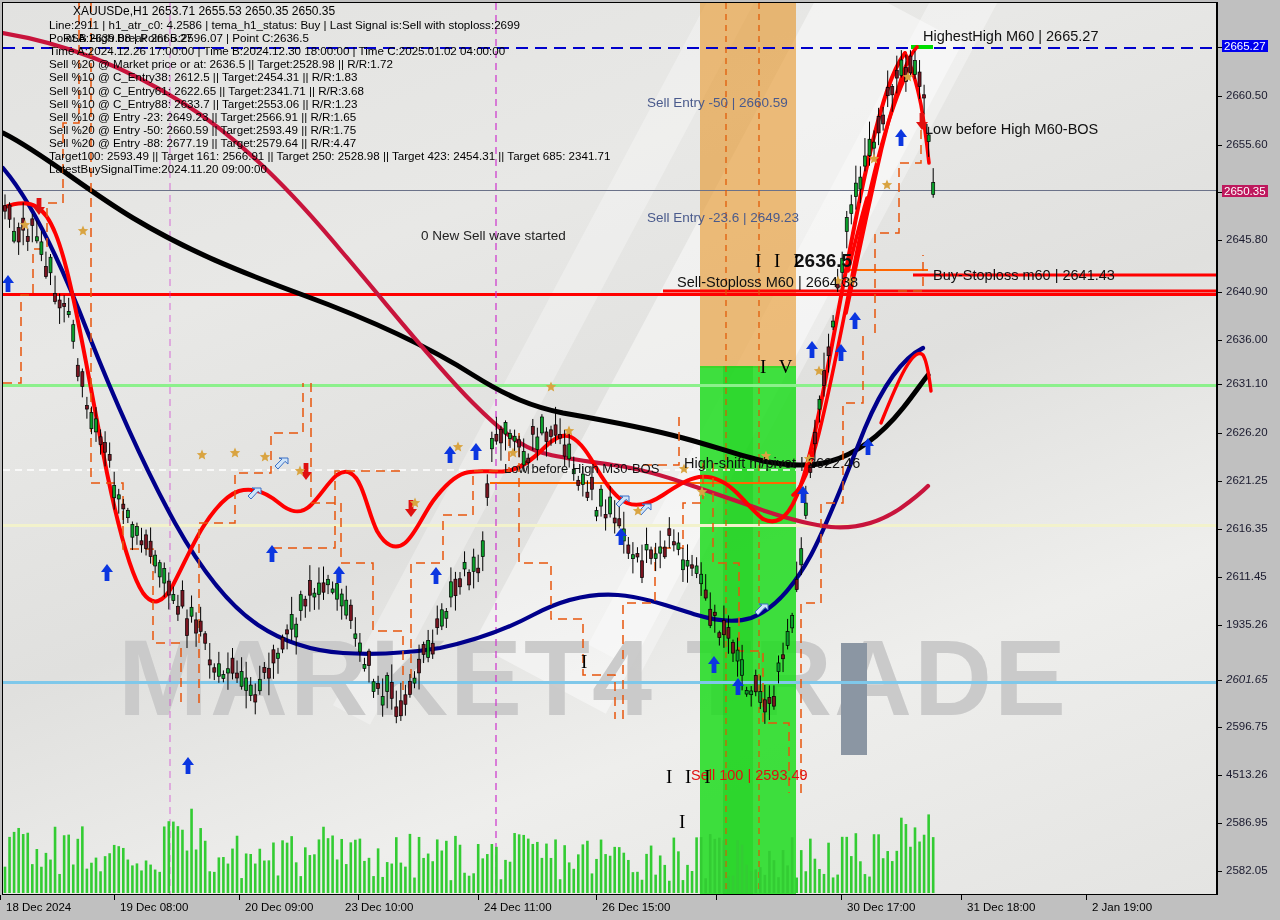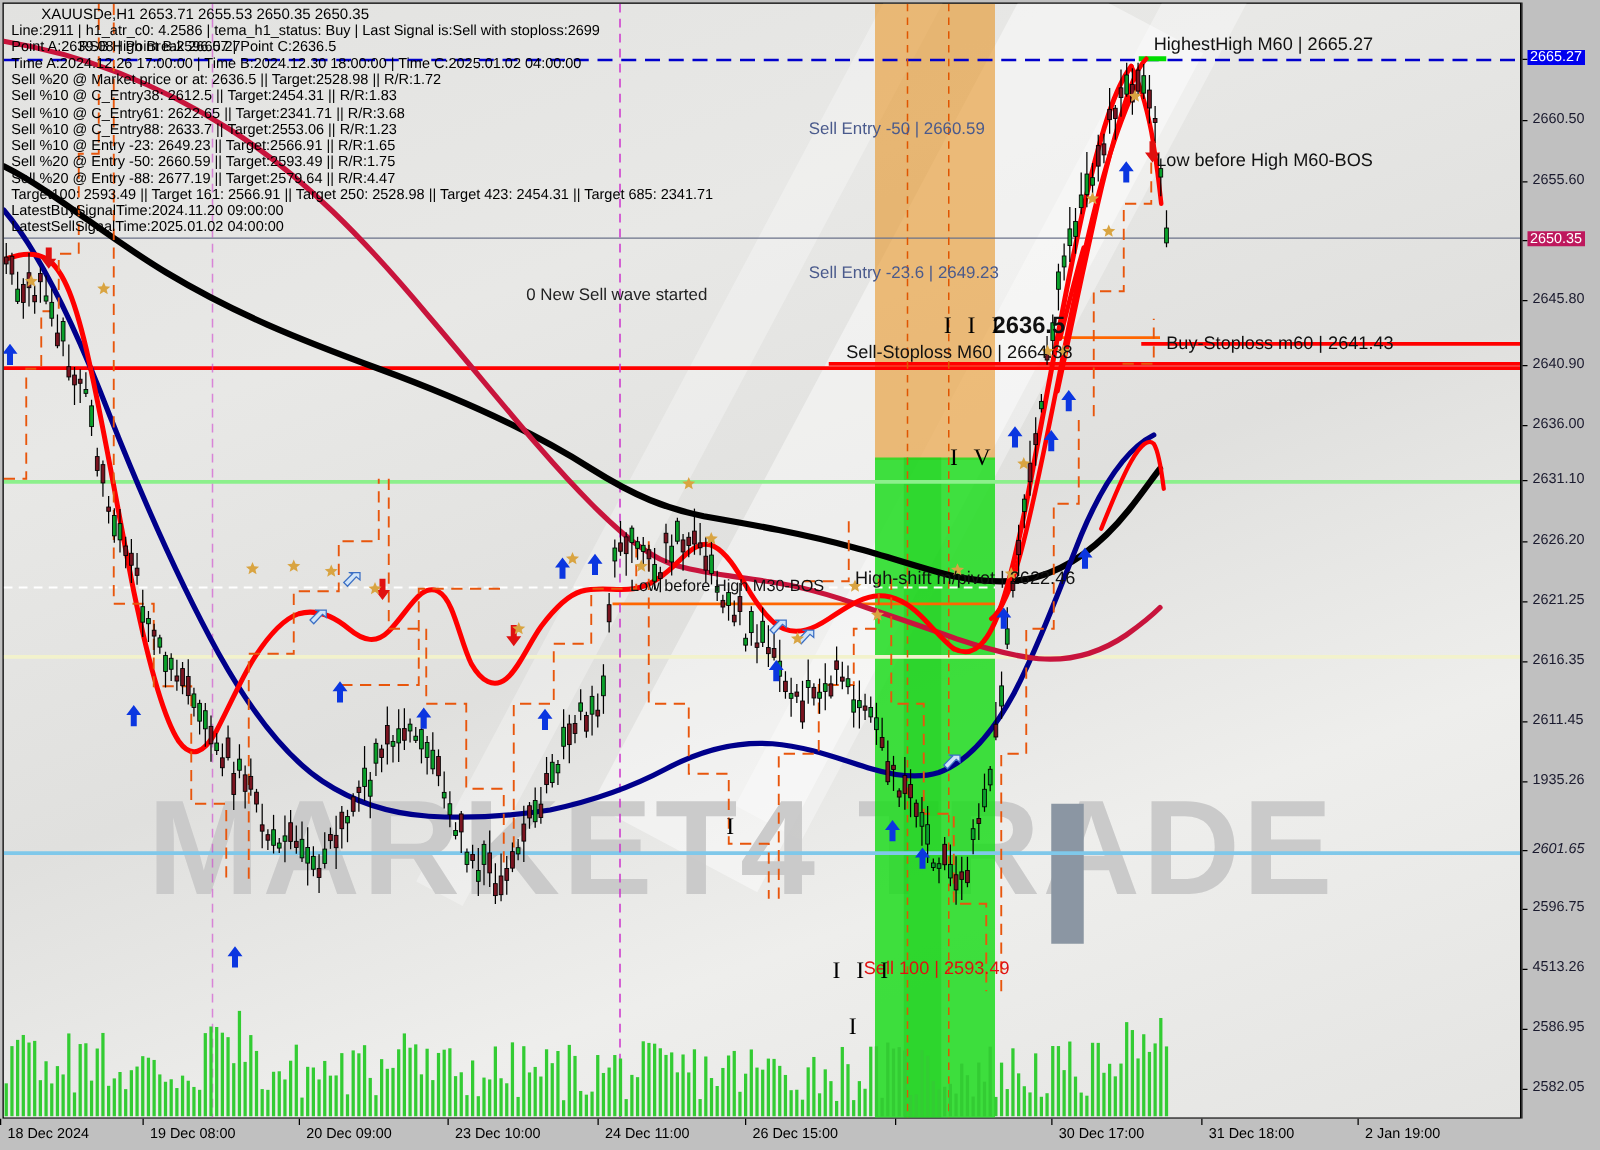--- a/index.html
+++ b/index.html
@@ -50,21 +50,21 @@
   
   .ann{position:absolute;white-space:nowrap;font-size:13.5px;}
   .ann.blue{color:#4a5a8c;}
   .ann.black{color:#111;}
   .ann.red{color:#e01010;}
   .ann.dark{color:#222;}
   .roman{position:absolute;font-size:19px;color:#000;letter-spacing:4px;font-family:"Liberation Serif",serif;}
 
   
   #hdr{position:absolute;left:6px;top:2px;font-size:11.6px;color:#000;line-height:13.1px;}
-  #hdr .l{white-space:nowrap;}
+  #hdr .l{white-space:nowrap;margin-left:40px;}
   #hdr .title{padding-left:24px;font-size:12px;}
   #ghost{position:absolute;left:60px;top:28px;font-size:11.6px;color:#000;white-space:nowrap;}
 
   
   svg.layer{position:absolute;left:0;top:0;width:1215px;height:893px;overflow:visible;}
 
   
   .arrowUp{fill:#0b36e0;}
   .arrowDn{fill:#e01010;}
   .arrowUpOutline{fill:#cfe4f8;stroke:#3b6fc4;stroke-width:1;}
@@ -876,21 +876,20 @@
       <div class="l">Time A:2024.12.26 17:00:00 | Time B:2024.12.30 18:00:00 | Time C:2025.01.02 04:00:00</div>
       <div class="l">Sell %20 @ Market price or at: 2636.5 || Target:2528.98 || R/R:1.72</div>
       <div class="l">Sell %10 @ C_Entry38: 2612.5 || Target:2454.31 || R/R:1.83</div>
       <div class="l">Sell %10 @ C_Entry61: 2622.65 || Target:2341.71 || R/R:3.68</div>
       <div class="l">Sell %10 @ C_Entry88: 2633.7 || Target:2553.06 || R/R:1.23</div>
       <div class="l">Sell %10 @ Entry -23: 2649.23 || Target:2566.91 || R/R:1.65</div>
       <div class="l">Sell %20 @ Entry -50: 2660.59 || Target:2593.49 || R/R:1.75</div>
       <div class="l">Sell %20 @ Entry -88: 2677.19 || Target:2579.64 || R/R:4.47</div>
       <div class="l">Target100: 2593.49 || Target 161: 2566.91 || Target 250: 2528.98 || Target 423: 2454.31 || Target 685: 2341.71</div>
       <div class="l">LatestBuySignalTime:2024.11.20 09:00:00</div>
-      <div class="l">LatestSellSignalTime:2025.01.02 04:00:00</div>
     </div>
     <div id="ghost">RSB High Break  2665.27</div>
 
     <div class="ann black" style="left:920px;top:25px;font-size:14.5px;">HighestHigh    M60 | 2665.27</div>
     <div class="ann blue" style="left:644px;top:92px;">Sell Entry -50 | 2660.59</div>
     <div class="ann black" style="left:922px;top:118px;font-size:14.5px;">Low before High    M60-BOS</div>
     <div class="ann blue" style="left:644px;top:207px;">Sell Entry -23.6 | 2649.23</div>
     <div class="ann black" style="left:674px;top:271px;font-size:14.5px;">Sell-Stoploss M60 | 2664.38</div>
     <div class="ann black" style="left:930px;top:264px;font-size:14.5px;">Buy-Stoploss m60 | 2641.43</div>
     <div class="ann black" style="left:791px;top:247px;font-size:19px;font-weight:600;">2636.5</div>
@@ -946,21 +945,21 @@
       <div class="axlabel" style="top: 862px; left: 8px;">2582.05</div>
     </div>
 
   <div id="timeaxis">
       <div class="tlabel" style="left: 4px;">18 Dec 2024</div>
       <div class="tsep" style="left: -2px;"></div>
       <div class="tlabel" style="left: 118px;">19 Dec 08:00</div>
       <div class="tsep" style="left: 112px;"></div>
       <div class="tlabel" style="left: 243px;">20 Dec 09:00</div>
       <div class="tsep" style="left: 237px;"></div>
-      <div class="tlabel" style="left: 362px;">23 Dec 10:00</div>
+      <div class="tlabel" style="left: 343px;">23 Dec 10:00</div>
       <div class="tsep" style="left: 356px;"></div>
       <div class="tlabel" style="left: 482px;">24 Dec 11:00</div>
       <div class="tsep" style="left: 476px;"></div>
       <div class="tlabel" style="left: 600px;">26 Dec 15:00</div>
       <div class="tsep" style="left: 594px;"></div>
       <div class="tlabel" style="left: 720px; margin-top: 40px;">27 Dec 16:00</div>
       <div class="tsep" style="left: 714px;"></div>
       <div class="tlabel" style="left: 845px;">30 Dec 17:00</div>
       <div class="tsep" style="left: 839px;"></div>
       <div class="tlabel" style="left: 965px;">31 Dec 18:00</div>

